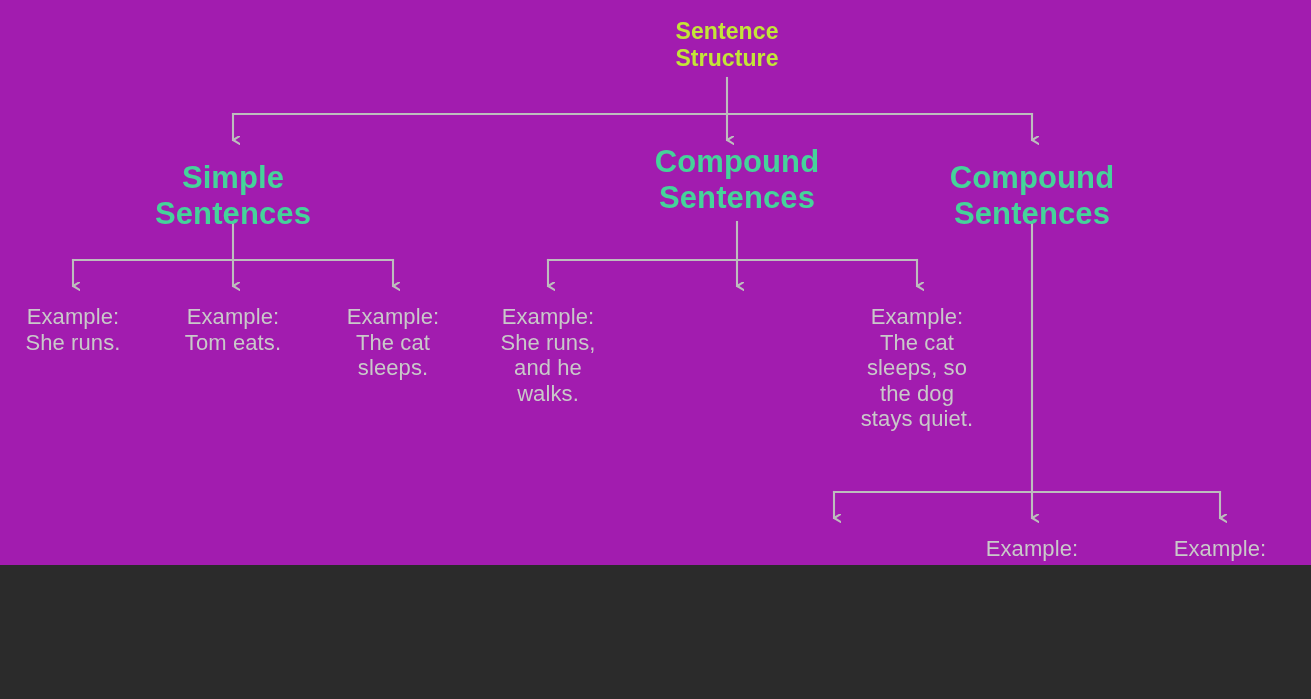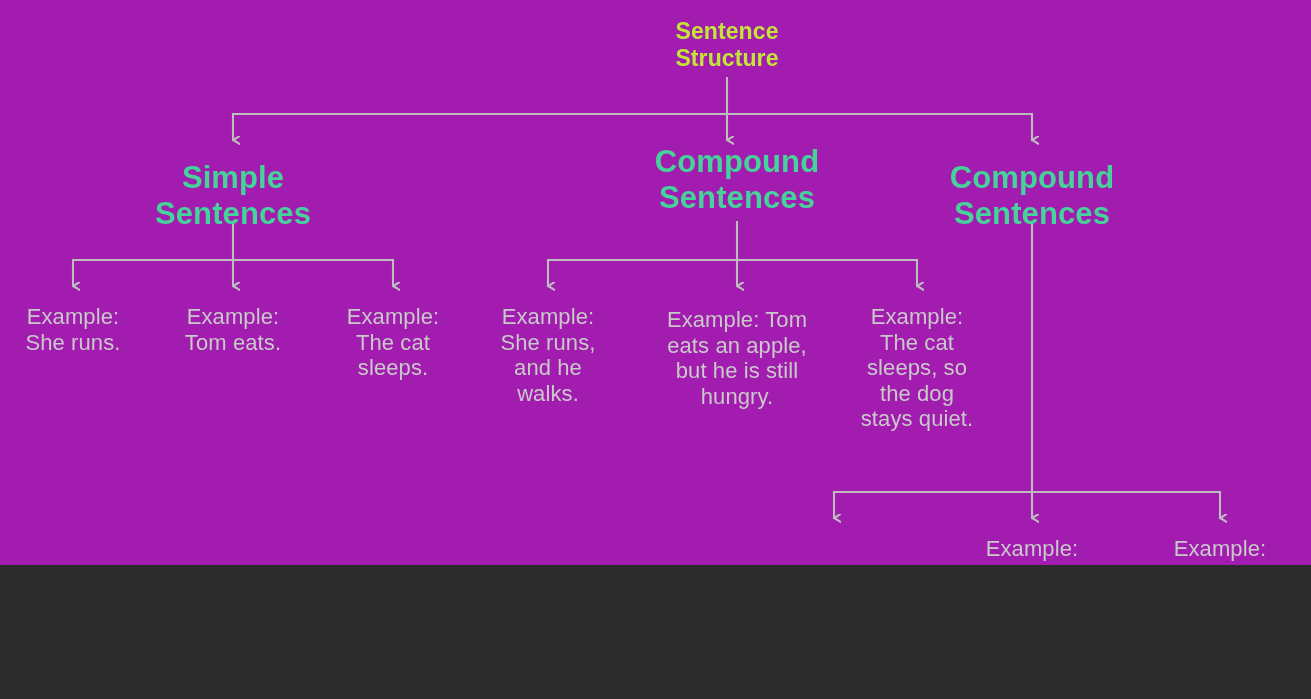--- a/index.html
+++ b/index.html
@@ -113,24 +113,20 @@
 
   <div class="node node-leaf" style="left:313px; top:304px; width:160px;">Example:
 The cat
 sleeps.</div>
 
   <div class="node node-leaf" style="left:468px; top:304px; width:160px;">Example:
 She runs,
 and he
 walks.</div>
 
-  <div class="node node-leaf" style="left:637px; top:307px; width:200px;">Example: Tom
-eats an apple,
-but he is still
-hungry.</div>
 
   <div class="node node-leaf" style="left:837px; top:304px; width:160px;">Example:
 The cat
 sleeps, so
 the dog
 stays quiet.</div>
 
 
   <div class="node node-leaf" style="left:949px; top:536px; width:166px;">Example:
 After he ate

